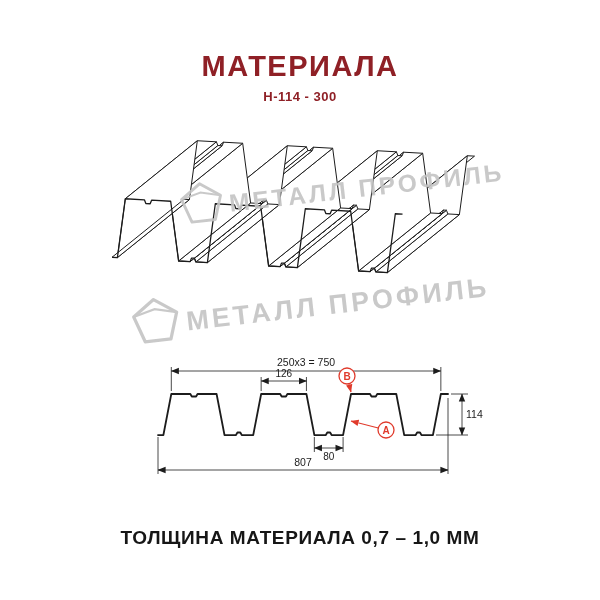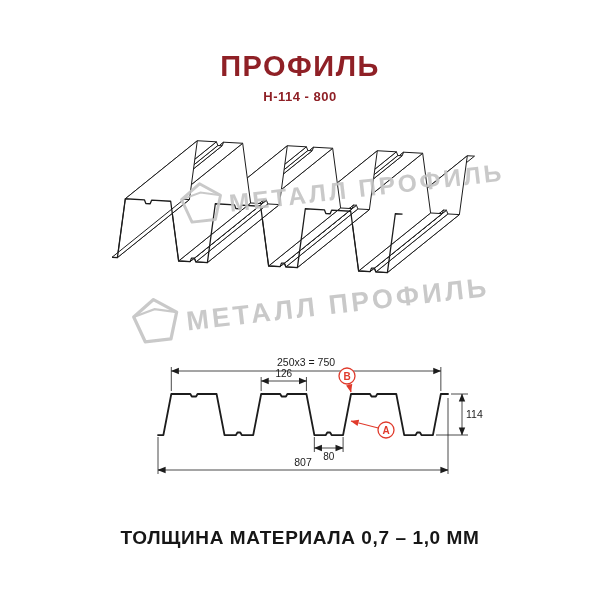--- a/index.html
+++ b/index.html
@@ -11,22 +11,22 @@
   .title { font-size:29px; font-weight:bold; letter-spacing:1.5px; color:var(--accent,#8f2026); }
   .subtitle { margin-top:6px; font-size:13px; font-weight:bold; letter-spacing:0.5px; color:var(--accent,#8f2026); }
   .footer { position:absolute; top:527px; left:0; width:100%; text-align:center;
             font-size:19px; font-weight:bold; letter-spacing:0.6px; color:#161616; z-index:2; }
 </style>
 </head>
 <body>
 
 <div class="page">
   <div class="header">
-    <h1 class="title">ПРОФИЛЬ</h1>
-    <div class="subtitle">Н-114 - 800</div>
+    <h1 class="title">МАТЕРИАЛА</h1>
+    <div class="subtitle">Н-114 - 300</div>
   </div>
 
   <svg id="drawing" width="600" height="600" viewBox="0 0 600 600">
       <defs>
         <marker id="arrB" viewBox="0 0 10 10" refX="9.5" refY="5" markerWidth="8" markerHeight="8" orient="auto-start-reverse" markerUnits="userSpaceOnUse">
           <path d="M0,1 L10,5 L0,9 Z" fill="#1c1c1c"></path>
         </marker>
         <marker id="arrR" viewBox="0 0 10 10" refX="9.5" refY="5" markerWidth="8" markerHeight="8" orient="auto-start-reverse" markerUnits="userSpaceOnUse">
           <path d="M0,1 L10,5 L0,9 Z" fill="#e03a2b"></path>
         </marker>

